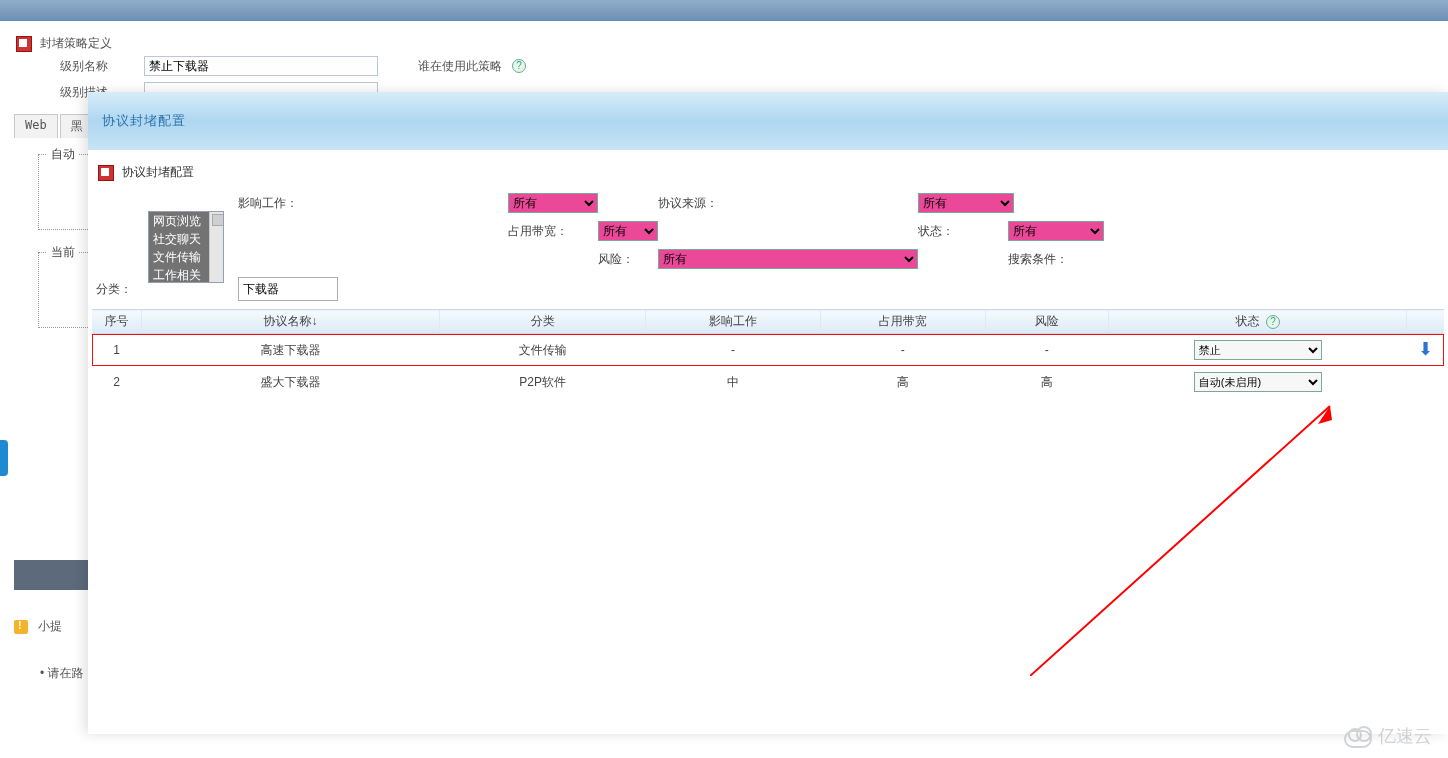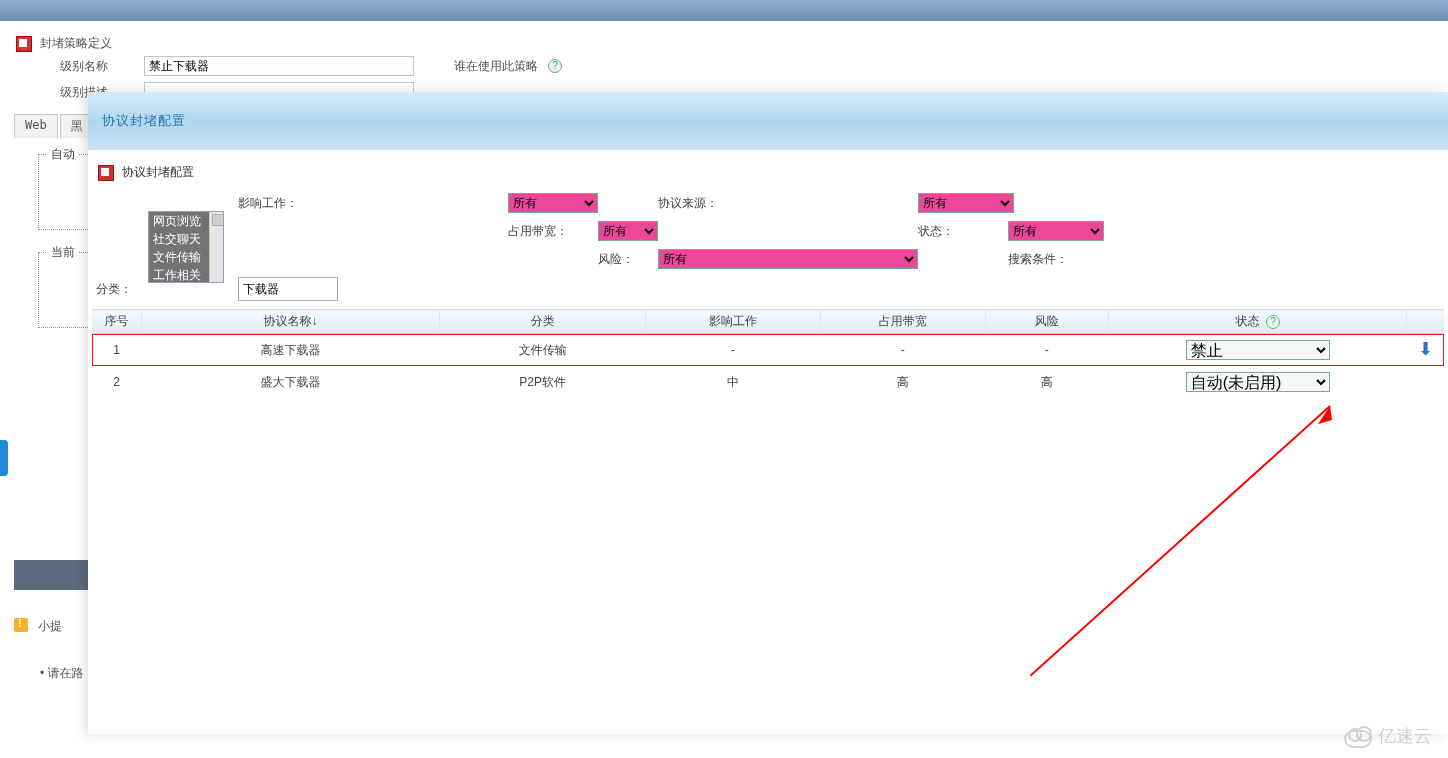--- a/index.html
+++ b/index.html
@@ -43,21 +43,21 @@
     .bg-title-row .icon-box { width:16px; height:16px; background:#c33; border:1px solid #911; position:relative;}
     .bg-title-row .icon-box::after{content:"";position:absolute;left:2px;top:2px;width:8px;height:8px;background:#fff;}
     .bg-form-row {
       display: flex;
       align-items: center;
       margin: 4px 0 6px 20px;
       gap: 10px;
     }
     .bg-label { width: 100px; color: #555; text-align: center;}
     .bg-input {
-      width: 270px; height: 20px;
+      width: 234px; height: 20px;
       border: 1px solid #b9c7d6;
       background: #fefefe;
       padding: 0 4px;
       font-size: 12px;
     }
     .bg-tabs {
       display: flex;
       margin: 12px 0 8px 0;
     }
     .bg-tab {
@@ -78,21 +78,21 @@
     .bg-fieldset legend { padding:0 4px; color:#444;}
     .bg-actionbar {
       position:absolute;
       left:14px; right:0; top:560px;
       height:30px;
       background:#5d6a7b;
     }
     .bg-tips {
       position:absolute;
       left:14px; top:618px;
-      display:flex; gap:10px;
+      display:flex; align-items:center; gap:10px;
       color:#555;
     }
     .bg-tips .warn-icon{width:14px;height:14px;background:#f5b32a;border-radius:2px;position:relative;}
     .bg-tips .warn-icon::after{content:"!";color:#fff;position:absolute;left:4px;top:-1px;font-size:11px;font-weight:bold;}
     .bg-bullet {
       position:absolute;
       left:40px; top:665px;
       color:#555;
     }
     .bg-bullet::before{content:"• ";}
@@ -179,21 +179,21 @@
     }
     table.data thead th + th{ border-left:1px solid #e1e8f1;}
     table.data tbody td{
       text-align:center;
       padding:6px 4px;
       color:#444;
     }
     tr.hl td{ position:relative; }
     tr.hl { outline:1px solid #e11; outline-offset:-1px;}
     .status-select{
-      width:144px;font-size:16px;height:20px;border:1px solid #7a9; background:#f7f7f7;
+      width:128px;font-size:11px;height:20px;border:1px solid #7a9; background:#f7f7f7;
     }
     .col-seq{width:48px;}
     .col-name{width:290px;}
     .col-cat{width:200px;}
     .col-work{width:170px;}
     .col-band{width:160px;}
     .col-risk{width:120px;}
     .col-status{width:290px;}
     .col-extra{width:36px;}
     .down-arrow{

